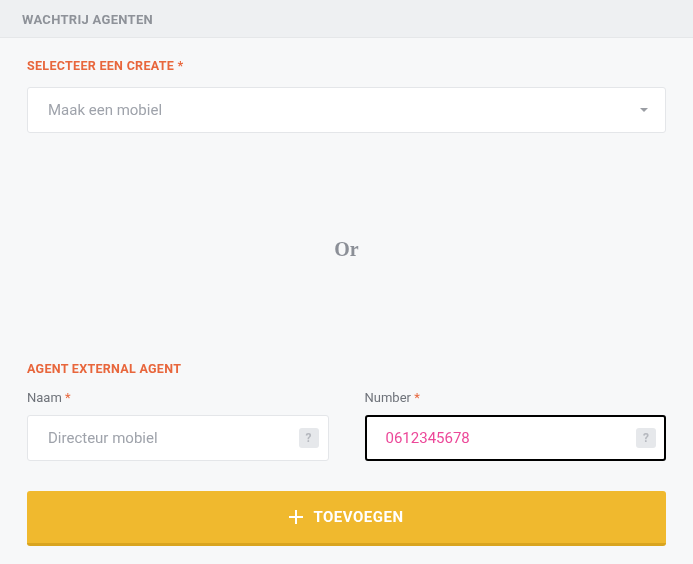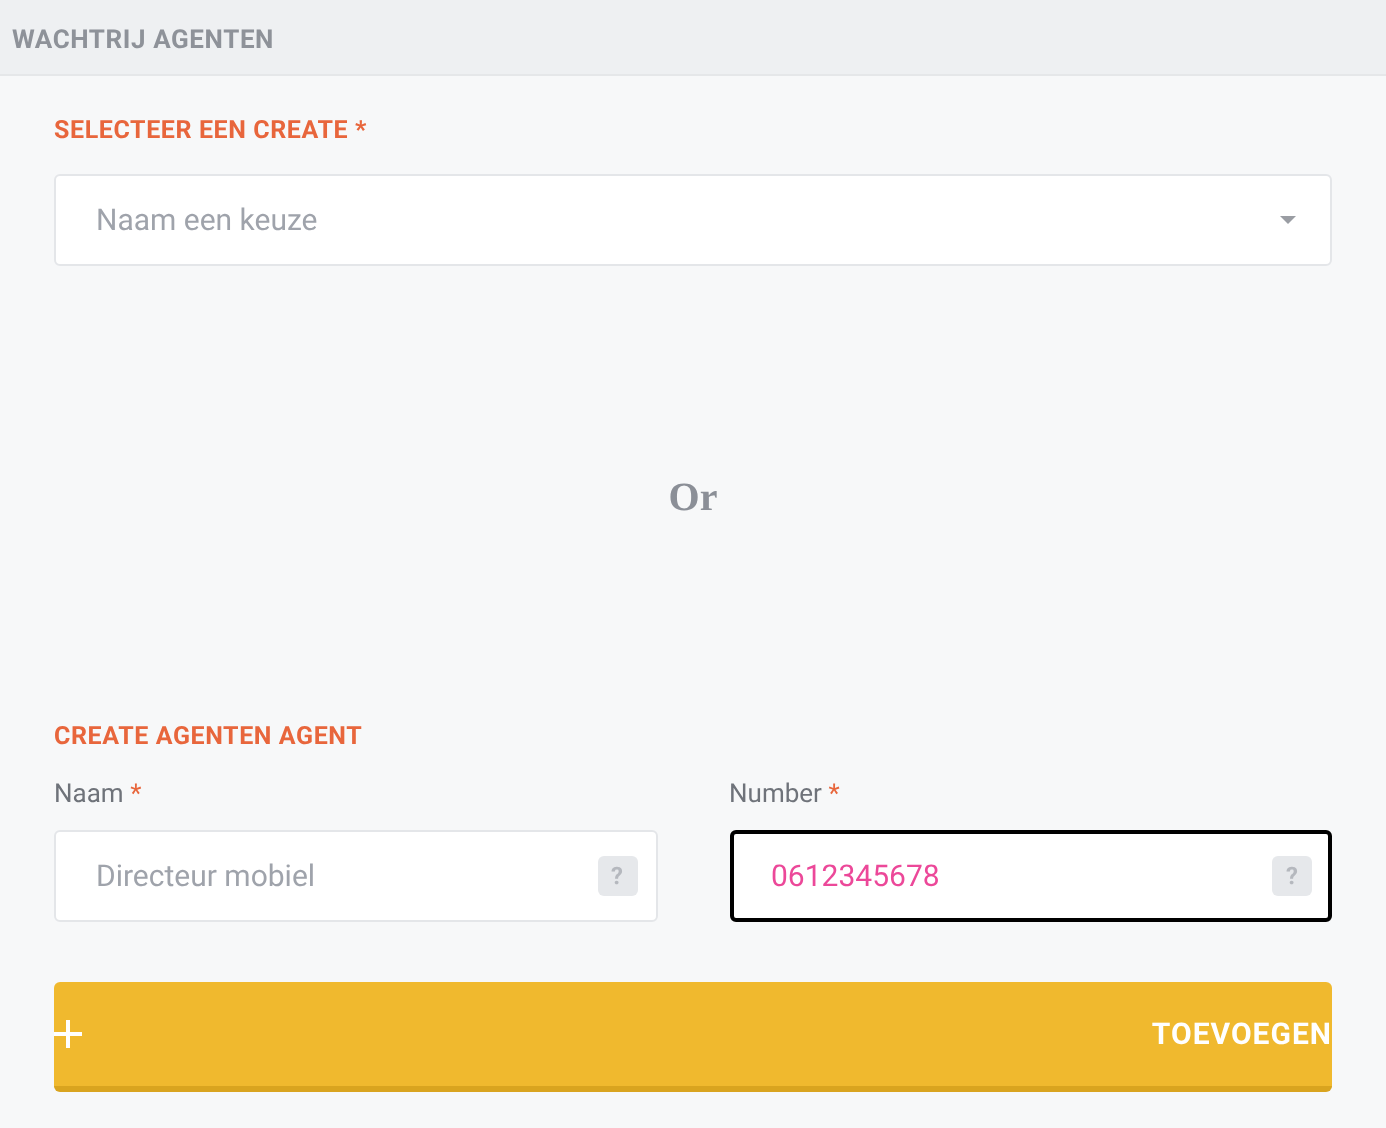--- a/index.html
+++ b/index.html
@@ -9,21 +9,21 @@
     }
     body {
       font-family: -apple-system, BlinkMacSystemFont, "Segoe UI", Roboto, "Helvetica Neue", Arial, sans-serif;
       background: #f7f8f9;
       width: 693px;
       height: 564px;
       overflow: hidden;
     }
     .header-bar {
       background: #eef0f2;
-      padding: 9px 6px;
+      padding: 9px 22px;
       border-bottom: 1px solid #e5e7e9;
     }
     .header-title {
       font-size: 13px;
       font-weight: 700;
       color: #8e9299;
       letter-spacing: 0.3px;
     }
     .content {
       padding: 20px 27px 30px 27px;
@@ -135,21 +135,21 @@
       border-bottom: 3px solid #d9a41f;
       border-radius: 3px;
       padding: 17px 0;
       font-size: 15px;
       font-weight: 700;
       color: #fff;
       letter-spacing: 0.5px;
       cursor: pointer;
       display: flex;
       align-items: center;
-      justify-content: space-between;
+      justify-content: center;
       gap: 10px;
       font-family: inherit;
     }
     .plus-icon {
       width: 14px;
       height: 14px;
       display: inline-block;
     }
     .plus-icon svg {
       width: 100%;
@@ -165,27 +165,27 @@
 </div>
 
 <div class="content">
 
   <label class="section-label">
     <span>SELECTEER EEN CREATE</span>
     <span class="asterisk">*</span>
   </label>
 
   <div class="select-wrapper">
-    <button type="button" class="select-field">Naam een keuze</button>
+    <button type="button" class="select-field">Maak een mobiel</button>
     <span class="caret-icon"></span>
   </div>
 
   <div class="or-divider">Or</div>
 
-  <label class="section-label">CREATE AGENTEN AGENT</label>
+  <label class="section-label">AGENT EXTERNAL AGENT</label>
 
   <div class="form-row">
     <div class="form-col">
       <label class="field-label">
         <span>Naam</span>
         <span class="asterisk">*</span>
       </label>
       <div class="input-wrapper">
         <input type="text" class="text-field" placeholder="Directeur mobiel" style="">
         <span class="help-icon">?</span>

